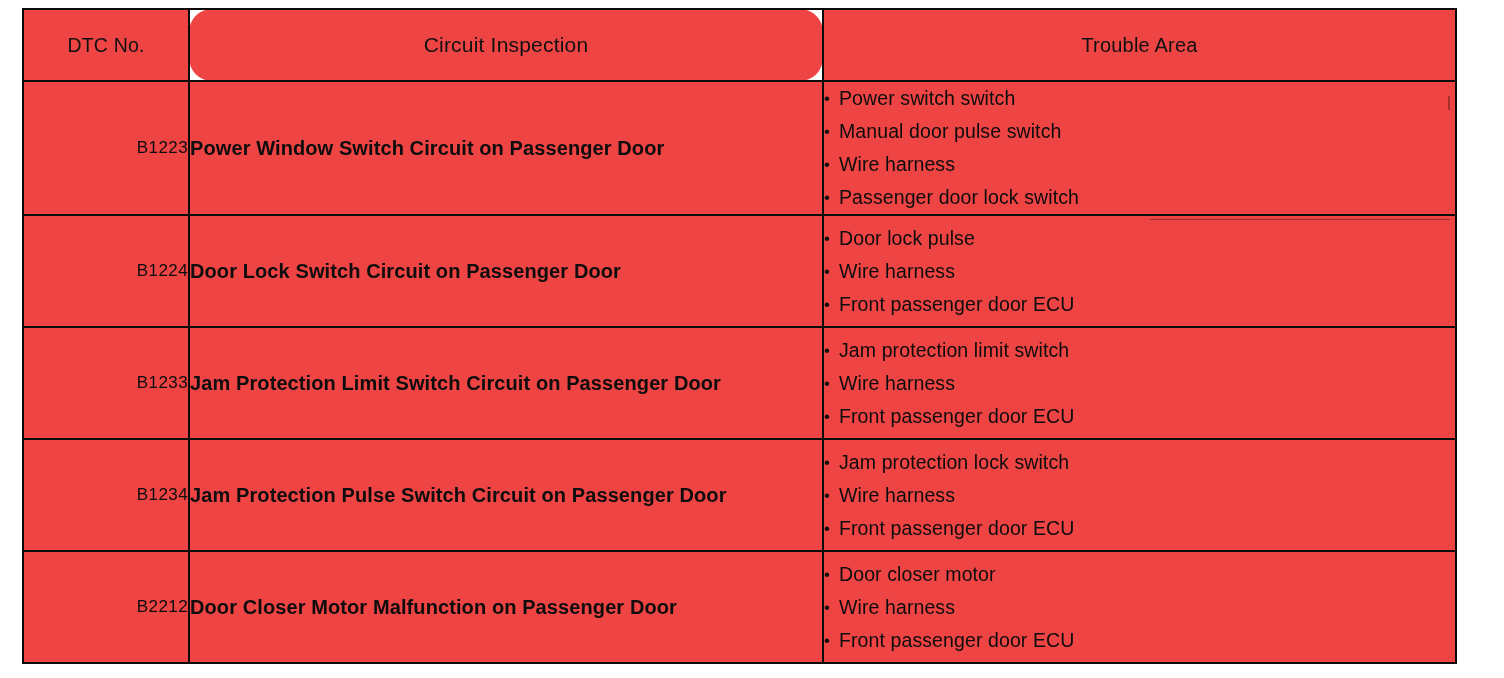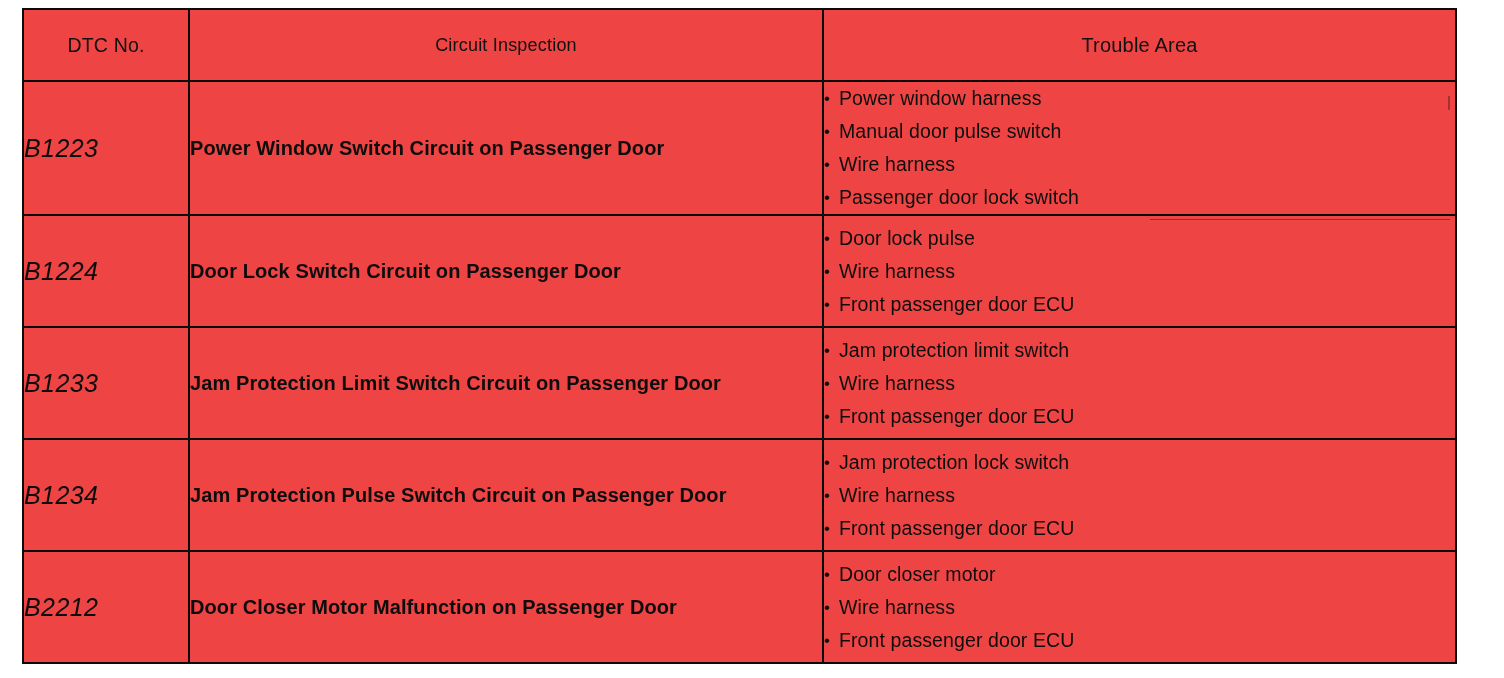--- a/index.html
+++ b/index.html
@@ -50,31 +50,30 @@
   
   .hdr-cell {
     height: 70px;
     text-align: center;
     font-weight: normal;
     font-size: 19px;
     letter-spacing: 0.2px;
     color: #111;
   }
   .hdr-dtc   { font-size: 19.5px; }
-  .hdr-insp  { font-size: 18px; }
+  .hdr-insp  { font-size: 21px; border-radius: 23px; }
   .hdr-area  { font-size: 20px; }
 
   
   .cell-dtc {
     height: 110px;
-    text-align: left;
-    font-size: 25px;
+    text-align: right;
+    font-size: 17px;
     letter-spacing: 0.4px;
     color: #0d0d0d;
-    font-style: italic;
   }
   .cell-insp {
     padding-left: 16px;
     font-size: 20px;
     letter-spacing: 0.1px;
     color: #0d0d0d;
     font-weight: bold;
   }
   .cell-area {
     padding: 6px 8px 6px 13px;
@@ -129,21 +128,21 @@
         <th class="hdr-cell hdr-area">Trouble Area</th>
       </tr>
     </thead>
     <tbody>
 
       <tr>
         <td class="cell-dtc">B1223</td>
         <td class="cell-insp">Power Window Switch Circuit on Passenger Door</td>
         <td class="cell-area">
           <ul class="area-list">
-            <li><span class="bullet">•</span><span>Power window harness</span></li>
+            <li><span class="bullet">•</span><span>Power switch switch</span></li>
             <li><span class="bullet">•</span><span>Manual door pulse switch</span></li>
             <li><span class="bullet">•</span><span>Wire harness</span></li>
             <li><span class="bullet">•</span><span>Passenger door lock switch</span></li>
           </ul>
         </td>
       </tr>
 
       <tr>
         <td class="cell-dtc">B1224</td>
         <td class="cell-insp">Door Lock Switch Circuit on Passenger Door</td>

